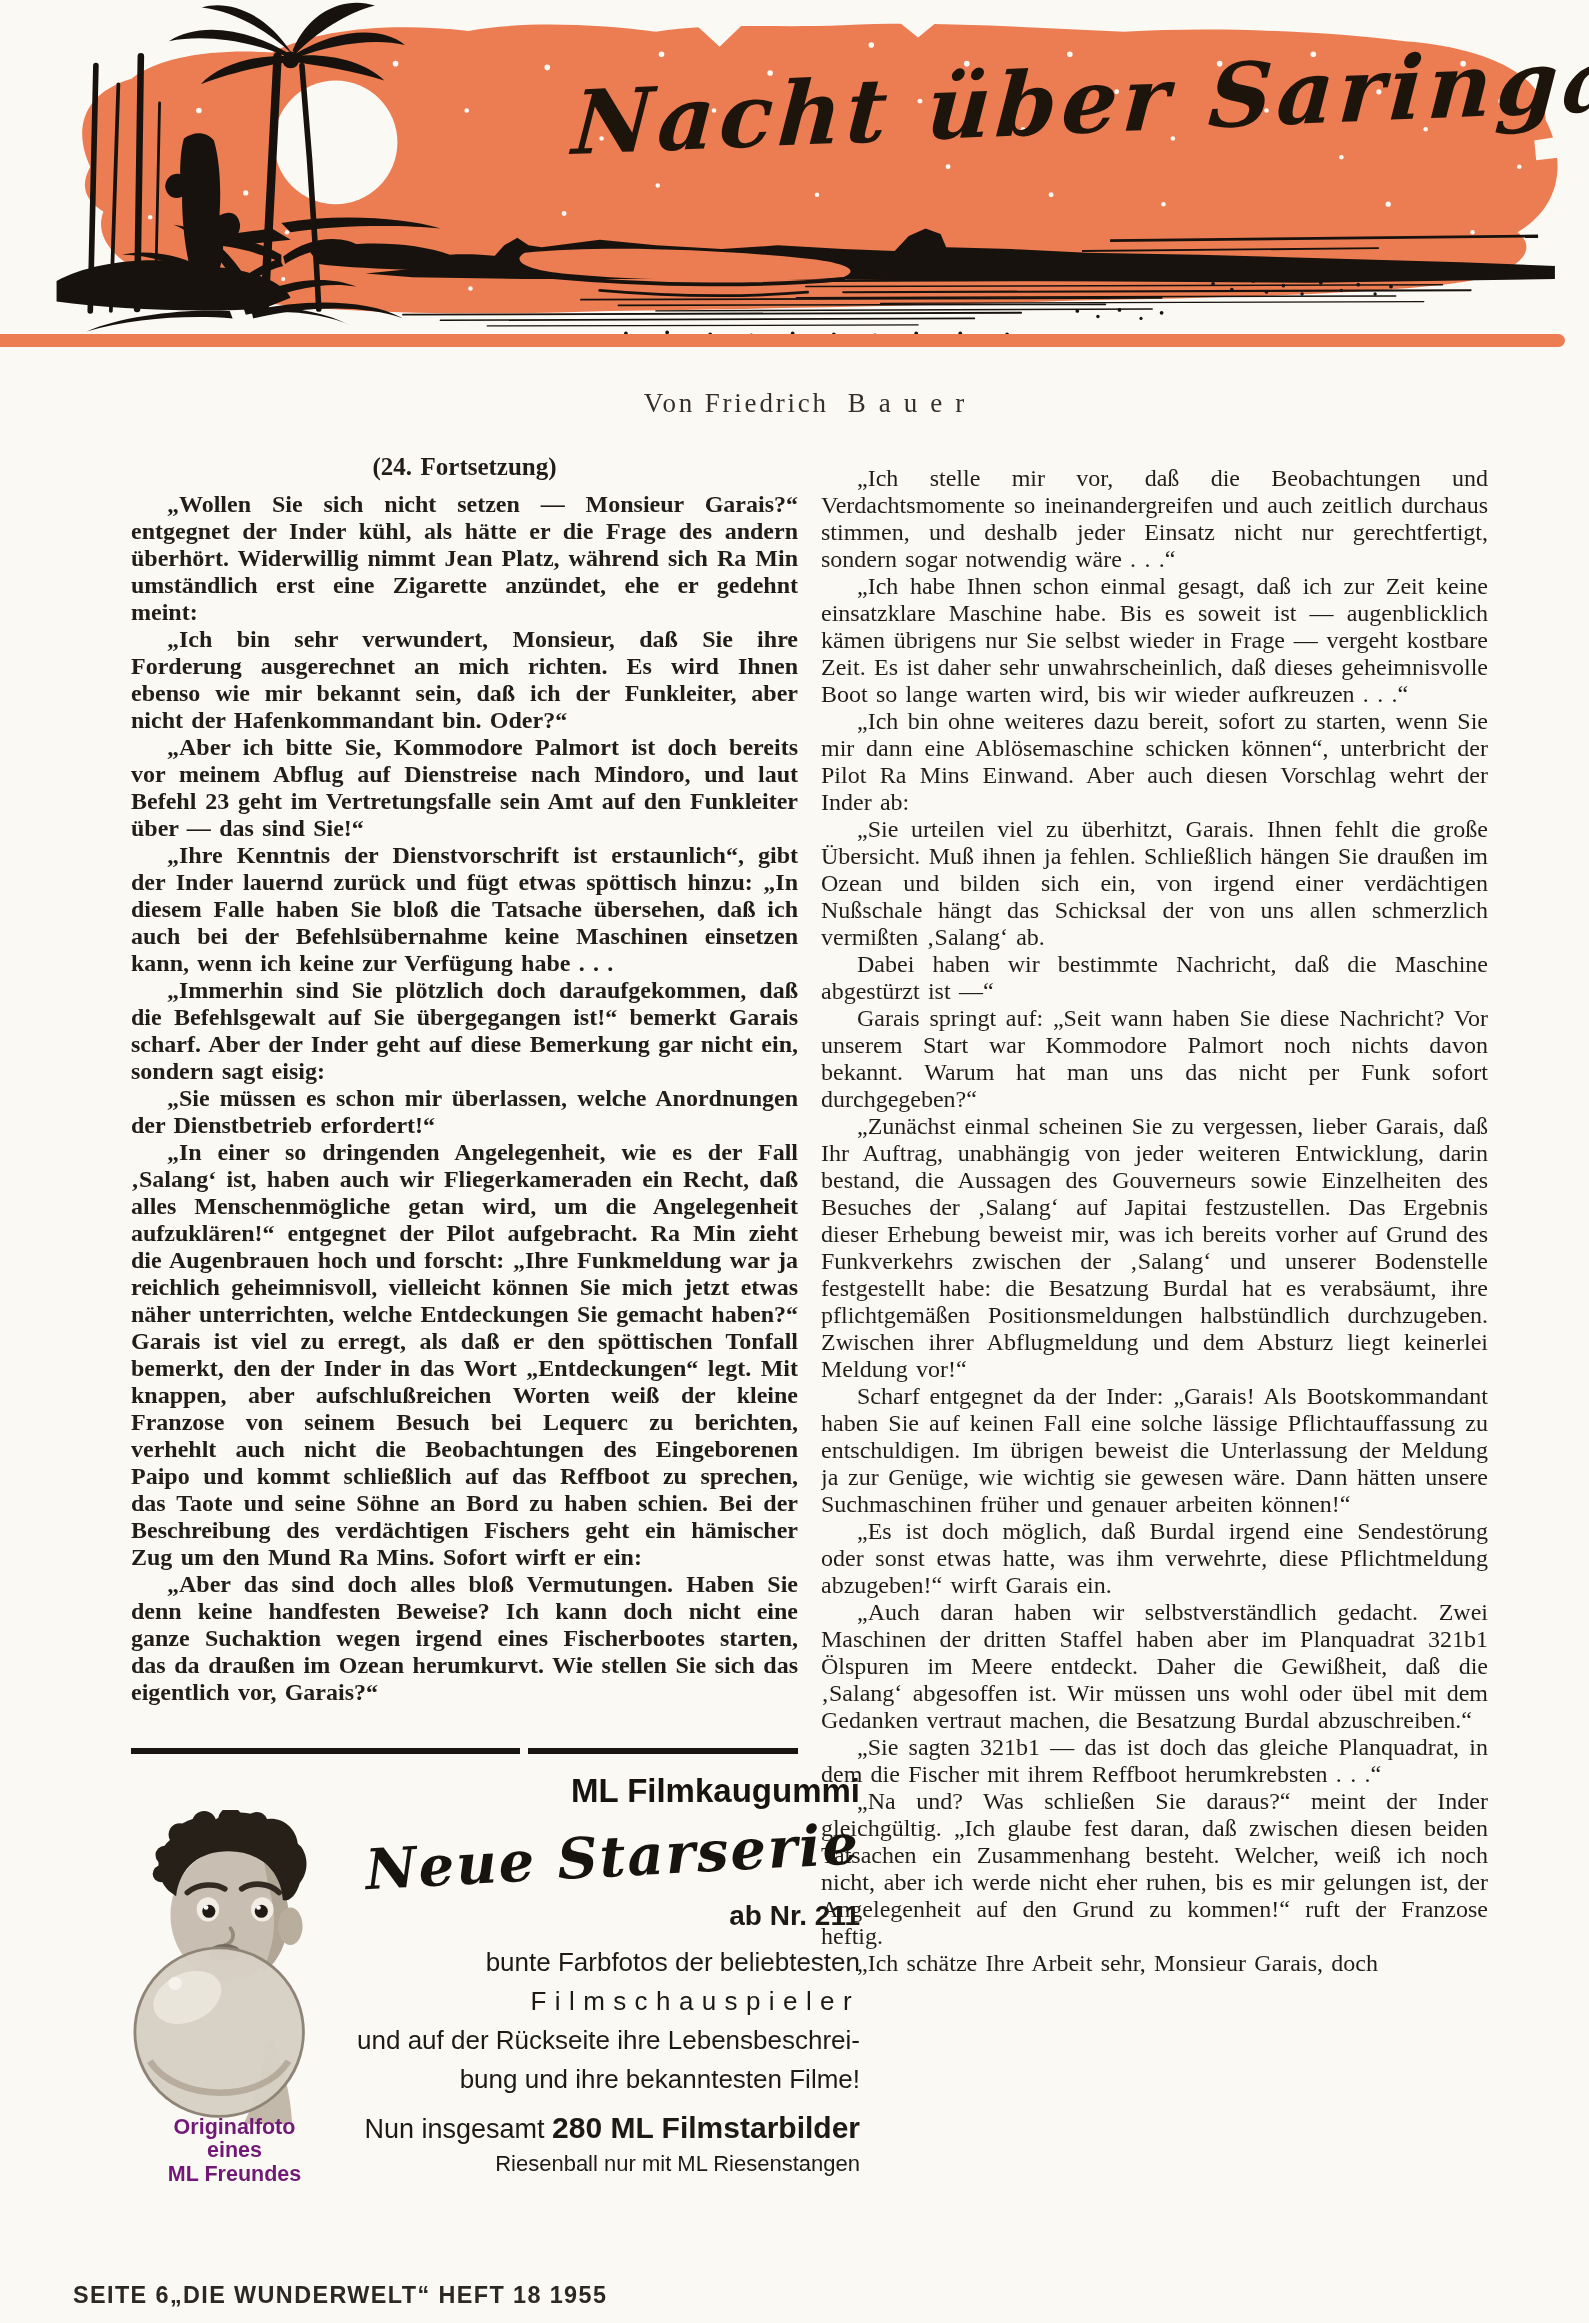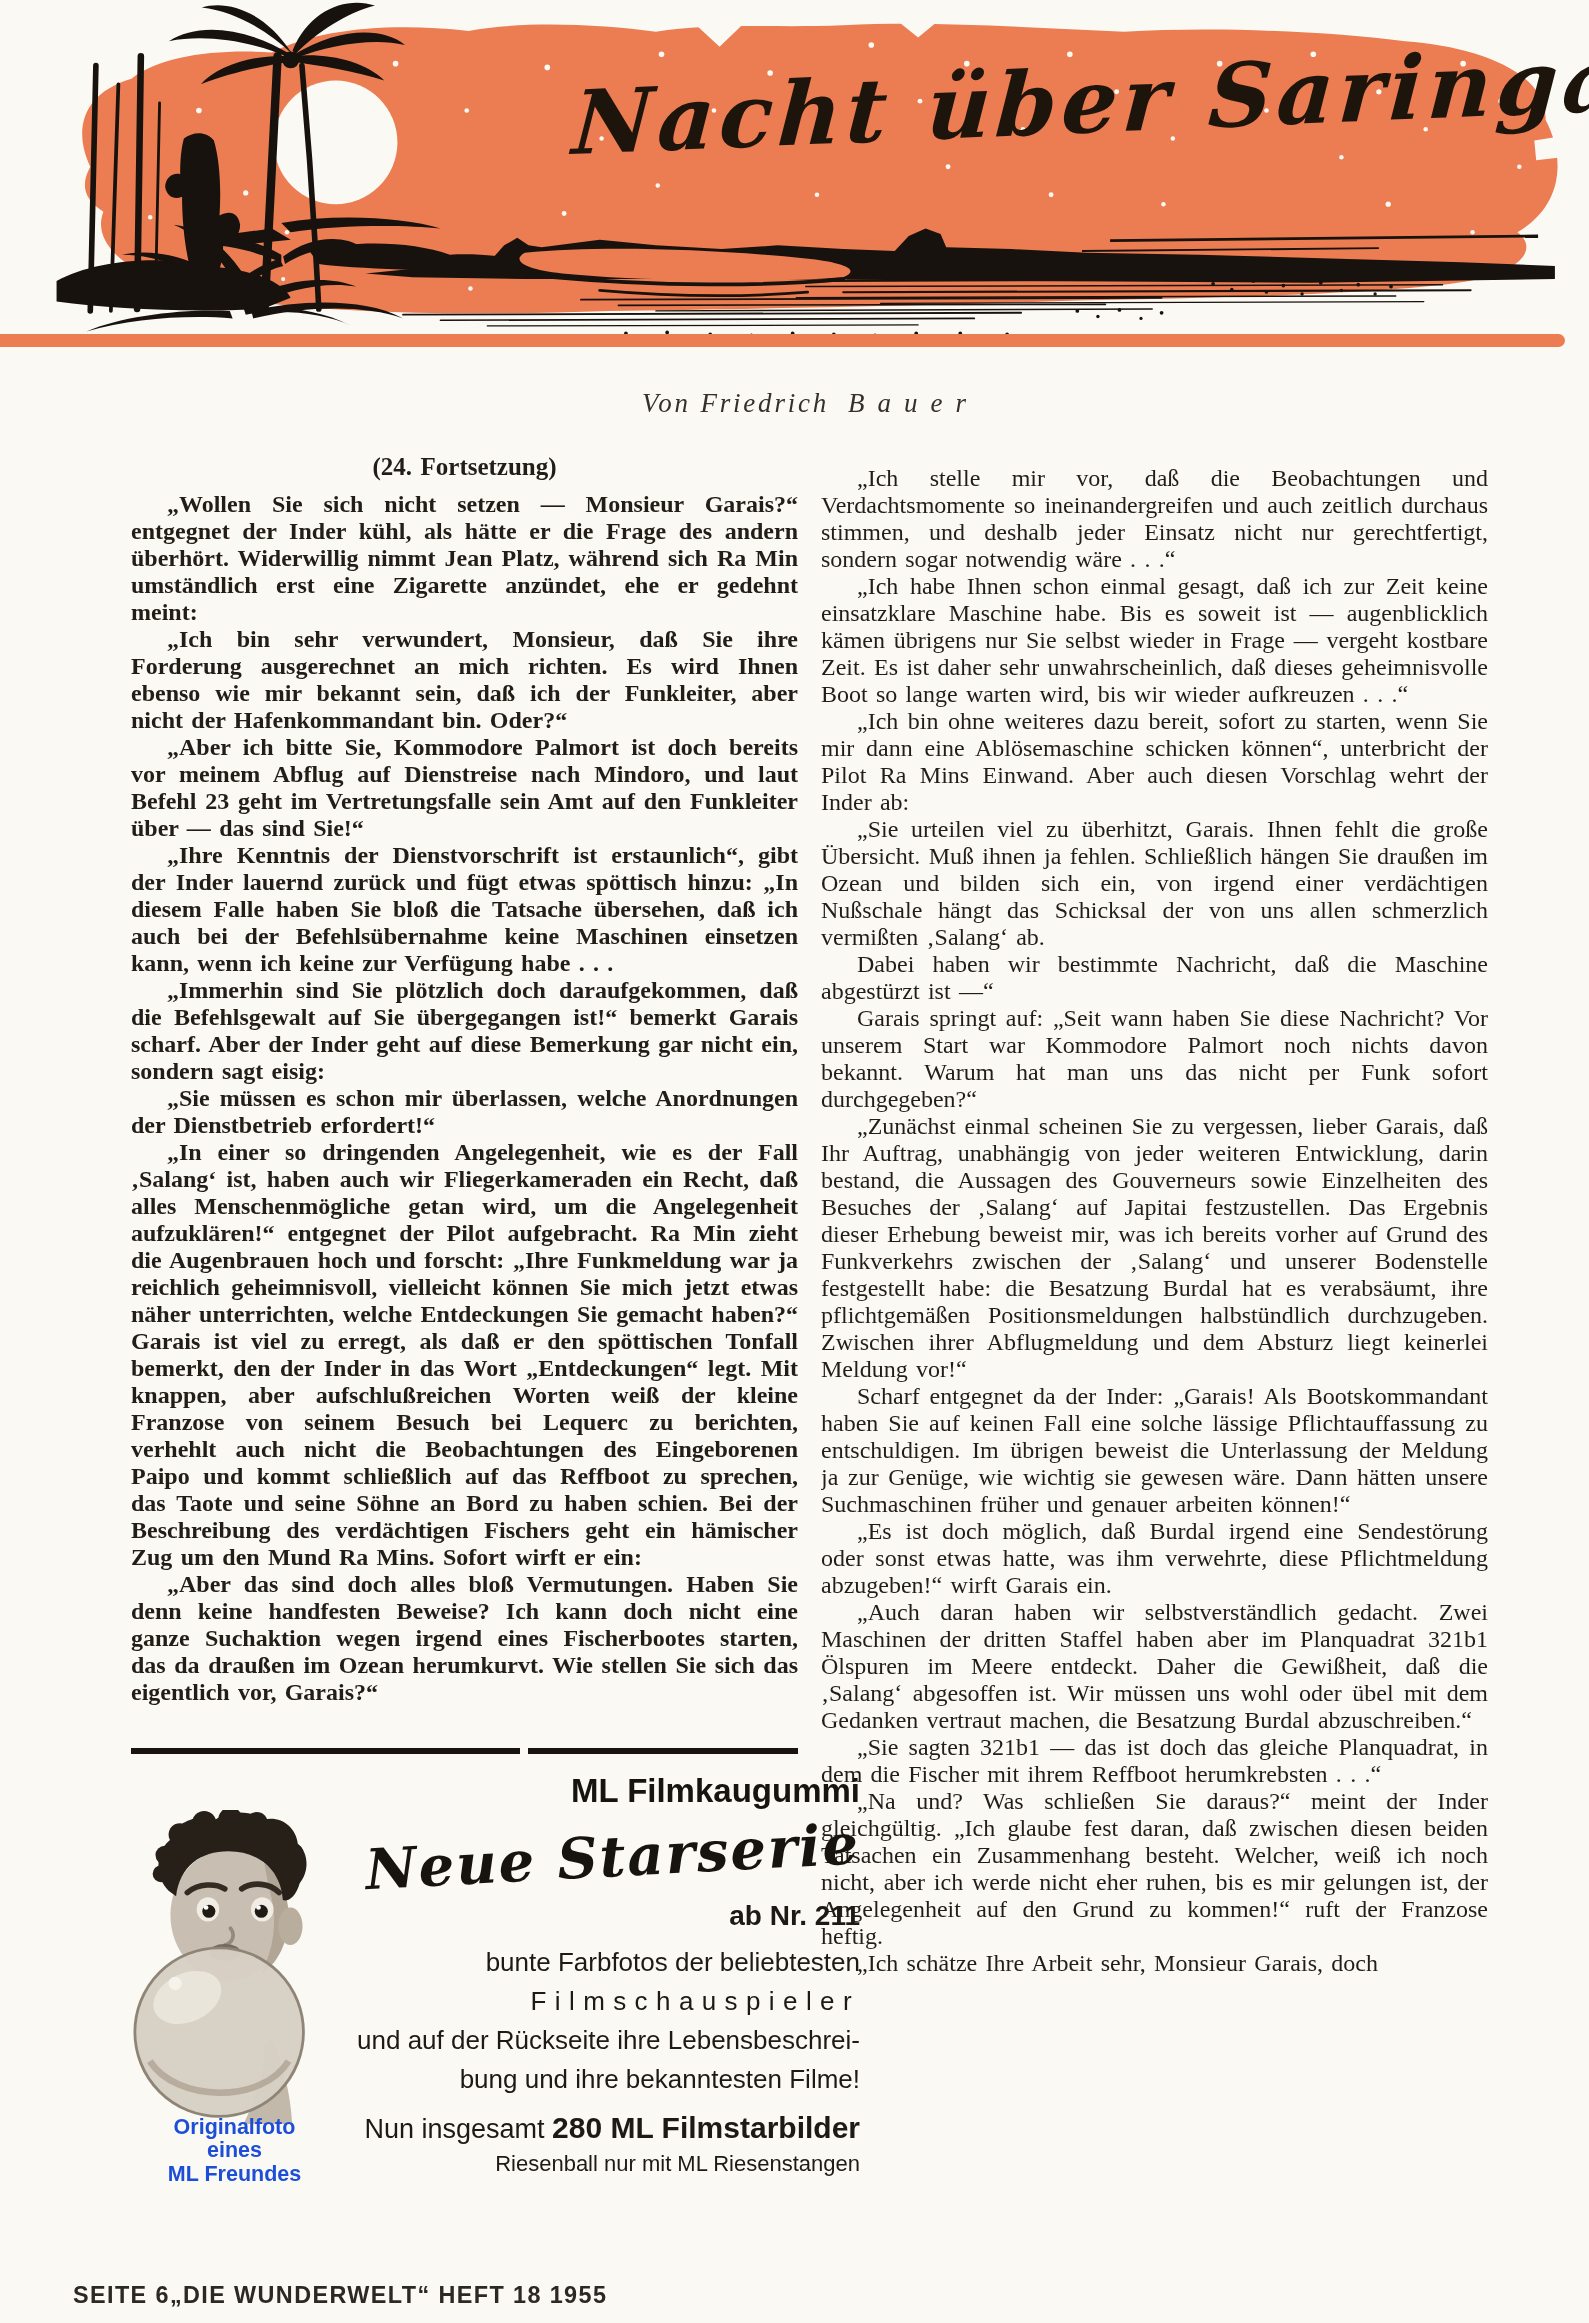--- a/index.html
+++ b/index.html
@@ -7,34 +7,34 @@
         font-family:"Liberation Serif",serif;color:#221d17;}
   svg{display:block;}
   .banner{position:absolute;left:0;top:0;}
   .title{position:absolute;left:573px;top:71px;white-space:nowrap;
          font-family:"DejaVu Serif",serif;font-style:italic;font-weight:700;
          font-size:88px;letter-spacing:4.7px;color:#1d140c;
          transform:rotate(-2.4deg) skewX(-6deg);transform-origin:left center;}
   .accent-rule{position:absolute;left:0;top:334px;width:1565px;height:13px;
                background:#ec7c51;border-radius:0 6.6px 6.6px 0;}
   .byline{position:absolute;left:131px;top:388px;width:1359px;text-align:center;
-          font-size:27px;color:#37302a;letter-spacing:2.8px;font-style:italic;}
+          font-size:27px;color:#37302a;letter-spacing:2.8px;}
   .byline-name{letter-spacing:13px;margin-left:9.4px;}
   .col{position:absolute;width:667px;font-size:24px;line-height:27px;
        text-align:justify;word-spacing:2.3px;overflow:hidden;}
   .col-left{left:131px;top:453px;height:1287px;font-weight:bold;}
   .col-right{left:821px;top:465px;height:1739px;}
   .continuation{text-align:center;font-size:25px;margin:0 0 11.2px 0;}
   .para{margin:0;text-indent:36px;}
   .divider{position:absolute;left:131px;top:1748px;width:667px;height:5.6px;
            background:linear-gradient(90deg,#191410 0,#191410 389px,#fbf9f4 389px,#fbf9f4 397px,#191410 397px,#191410 667px);}
   .ad-photo{position:absolute;left:133px;top:1810px;}
   .ad-caption{position:absolute;left:157px;top:2116px;width:155px;text-align:center;
               font-family:"Liberation Sans",sans-serif;font-weight:bold;
-              font-size:21.5px;line-height:23.4px;color:#1d4ed8;}
+              font-size:21.5px;line-height:23.4px;color:#701a75;}
   .cap-line{margin:0;}
   .ad{position:absolute;left:298px;top:1772px;width:562px;text-align:right;
       font-family:"Liberation Sans",sans-serif;color:#1d1916;}
   .ad-headline{font-size:33px;font-weight:bold;color:#17130f;}
   .ad-script{font-family:"DejaVu Serif",serif;font-style:italic;font-weight:700;
              font-size:56px;letter-spacing:1.9px;margin-top:15px;color:#17130f;
              transform:rotate(-3deg);}
   .ad-number{font-size:28px;margin-top:9px;font-weight:bold;}
   .ad-line{font-size:26px;line-height:31px;margin-top:8px;}
   .ad-line.first{margin-top:15px;}

